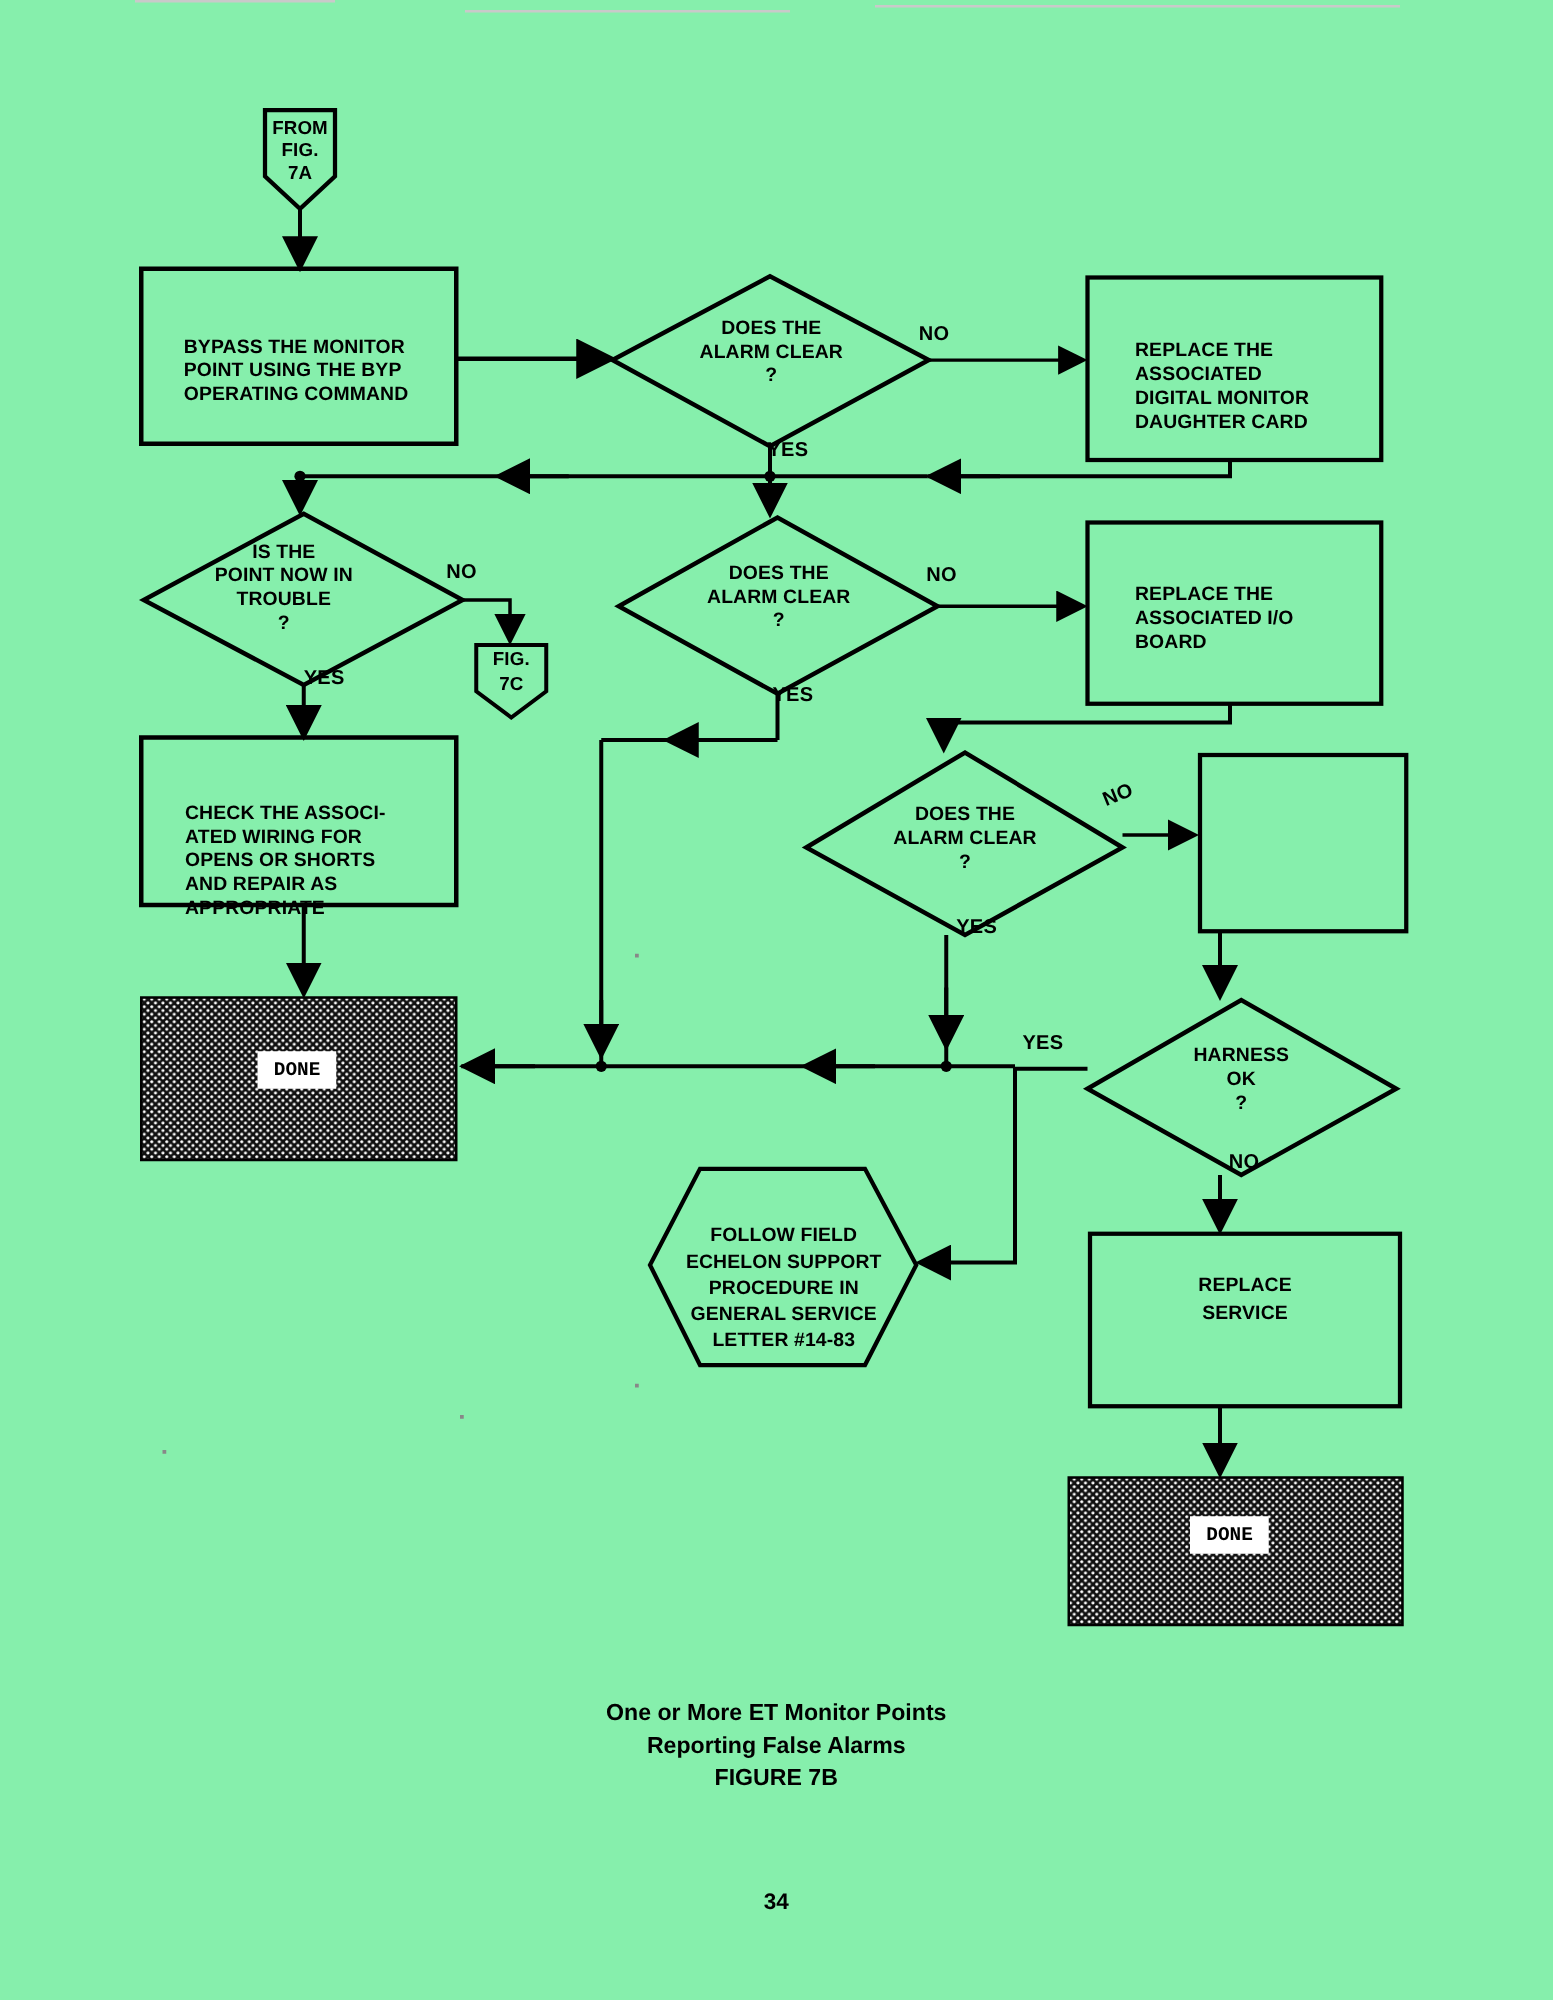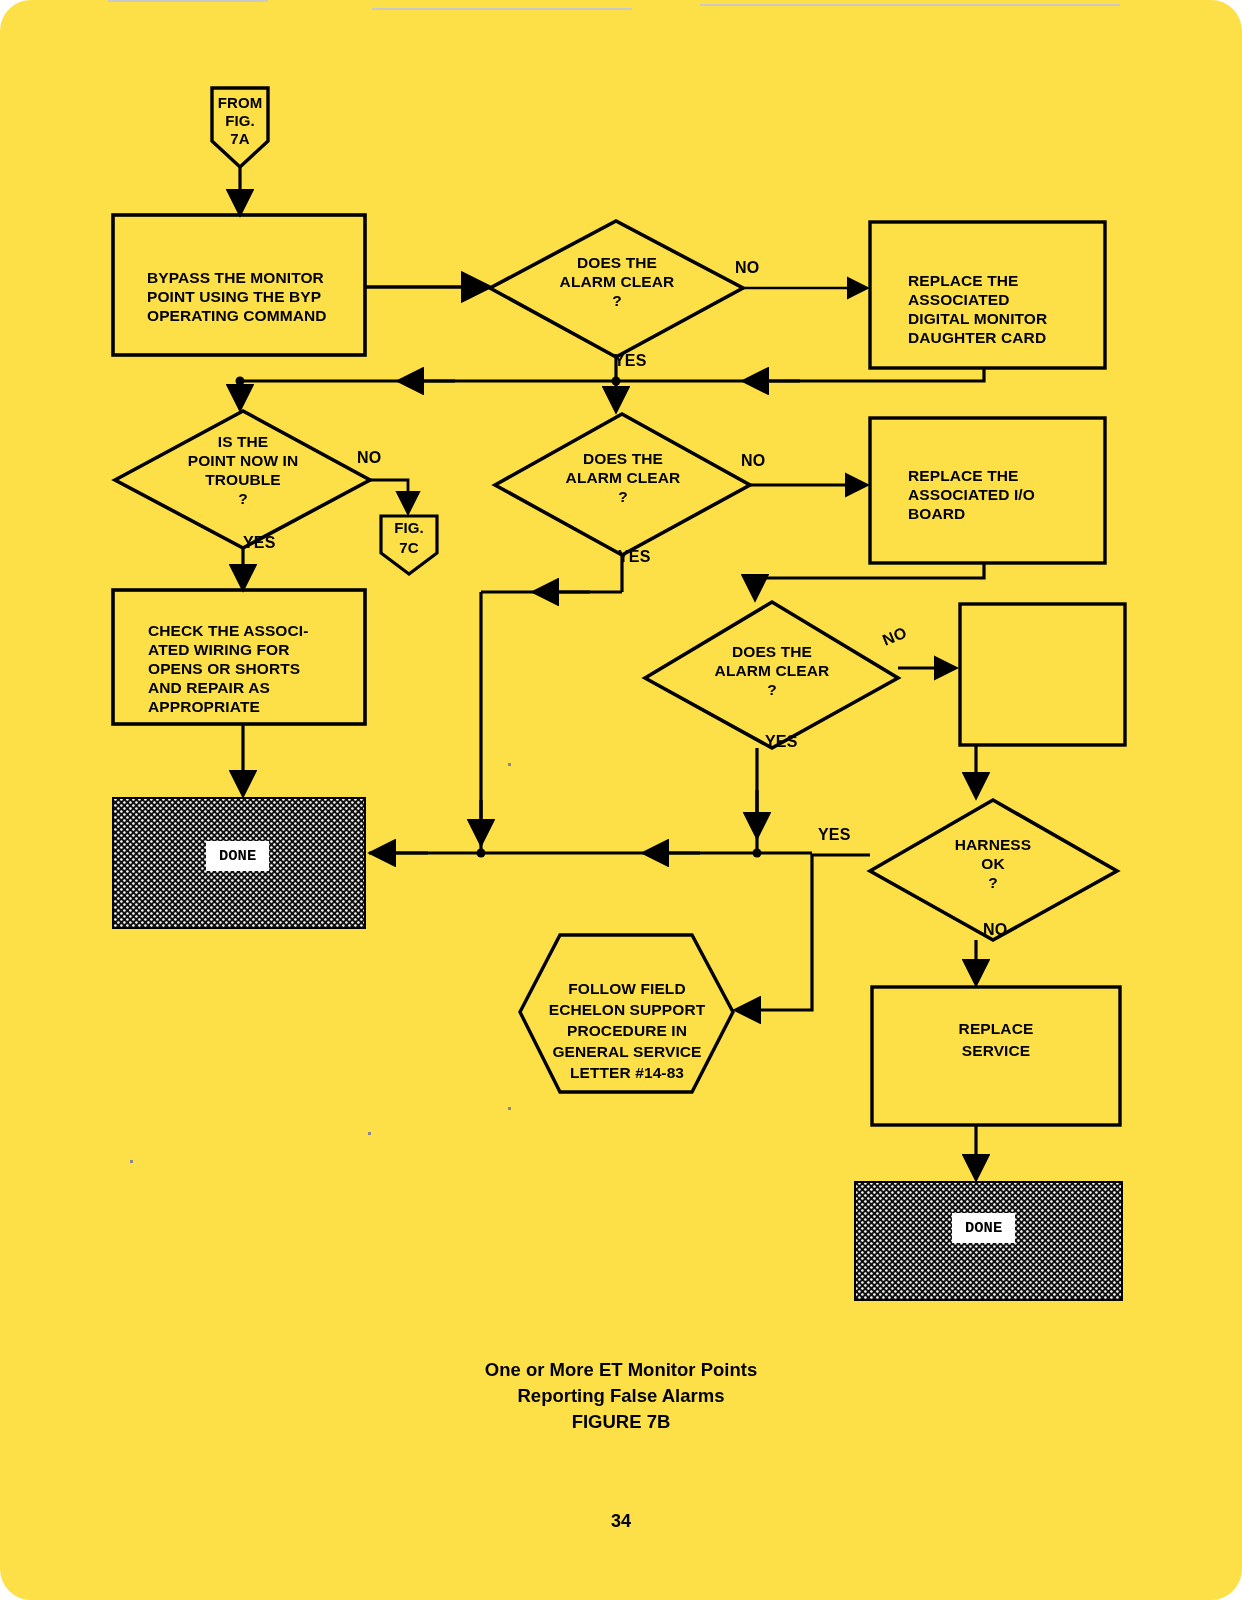--- a/index.html
+++ b/index.html
@@ -1,17 +1,17 @@
 <!DOCTYPE html>
 <html><head>
 <meta charset="utf-8">
 <style>
   html,body{margin:0;padding:0;background:#ffffff;}
   body{width:1242px;height:1600px;font-family:"Liberation Sans", sans-serif;position:relative;overflow:hidden;}
-  #page{position:relative;width:1242px;height:1600px;background:#fde047;border-radius:31px;}
+  #page{position:relative;width:1242px;height:1600px;background:#86efac;}
   svg#flow{position:absolute;left:0;top:0;width:1242px;height:1600px;}
   .scan-edge{position:absolute;background:#c9c9c9;}
   .nodetext{
     position:absolute;
     font-family:"Liberation Sans", sans-serif;
     font-weight:bold;
     font-size:15.5px;
     line-height:19px;
     color:#000;
     letter-spacing:0.1px;
@@ -181,37 +181,37 @@
 
   <div class="nodetext center" style="left:532px;top:253px;width:170px;">DOES THE
 ALARM CLEAR
 ?</div>
 
   <div class="nodetext left" style="left:908px;top:256px;width:200px;">REPLACE THE
 ASSOCIATED
 DIGITAL MONITOR
 DAUGHTER CARD</div>
 
-  <div class="nodetext center" style="left:158px;top:432px;width:170px;">IS THE
+  <div class="nodetext center" style="left:142px;top:432px;width:170px;">IS THE
 POINT NOW IN
 TROUBLE
 ?</div>
 
   <div class="nodetext center" style="left:379px;top:518px;width:60px;font-size:15px;line-height:20px;">FIG.
 7C</div>
 
   <div class="nodetext center" style="left:538px;top:449px;width:170px;">DOES THE
 ALARM CLEAR
 ?</div>
 
   <div class="nodetext left" style="left:908px;top:451px;width:200px;">REPLACE THE
 ASSOCIATED I/O
 BOARD</div>
 
-  <div class="nodetext left" style="left:148px;top:606px;width:210px;">CHECK THE ASSOCI-
+  <div class="nodetext left" style="left:148px;top:626px;width:210px;">CHECK THE ASSOCI-
 ATED WIRING FOR
 OPENS OR SHORTS
 AND REPAIR AS
 APPROPRIATE</div>
 
   <div class="nodetext center" style="left:687px;top:642px;width:170px;">DOES THE
 ALARM CLEAR
 ?</div>
 
 

